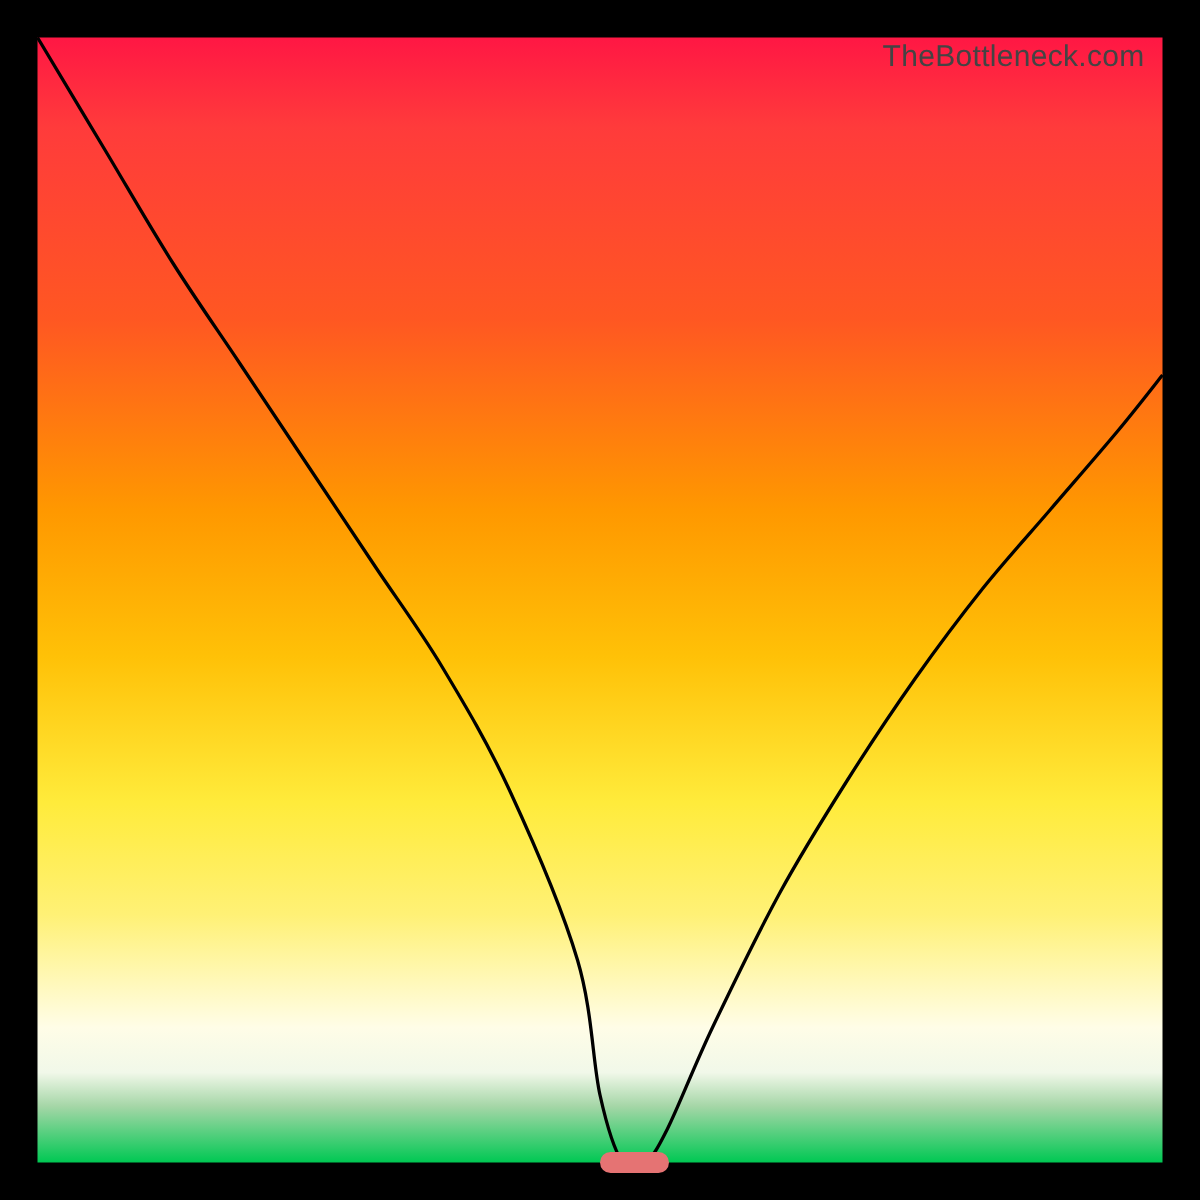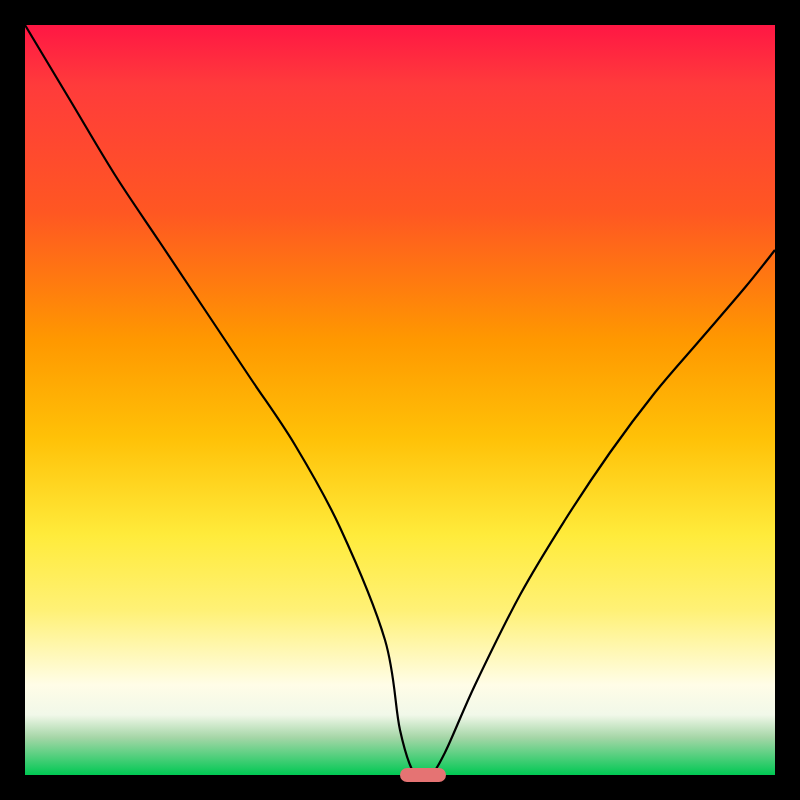--- a/index.html
+++ b/index.html
@@ -77,13 +77,14 @@
 
 <div class="frame">
   <div class="plot-area"></div>
 
   <svg class="curve" viewBox="0 0 750 750">
     <path d="M 0.0 0.0 C 7.5 12.5, 30.0 50.0, 45.0 75.0 C 60.0 100.0, 75.0 126.3, 90.0 150.0 C 105.0 173.8, 120.0 195.0, 135.0 217.5 C 150.0 240.0, 165.0 262.5, 180.0 285.0 C 195.0 307.5, 210.0 330.0, 225.0 352.5 C 240.0 375.0, 255.0 395.0, 270.0 420.0 C 285.0 445.0, 300.0 470.0, 315.0 502.5 C 330.0 535.0, 350.0 581.3, 360.0 615.0 C 370.0 648.8, 370.0 682.5, 375.0 705.0 C 380.0 727.5, 385.0 742.5, 390.0 750.0 C 395.0 757.5, 400.0 753.8, 405.0 750.0 C 410.0 746.3, 412.5 742.5, 420.0 727.5 C 427.5 712.5, 437.5 686.3, 450.0 660.0 C 462.5 633.8, 480.0 597.5, 495.0 570.0 C 510.0 542.5, 525.0 518.8, 540.0 495.0 C 555.0 471.3, 570.0 448.8, 585.0 427.5 C 600.0 406.3, 615.0 386.3, 630.0 367.5 C 645.0 348.8, 660.0 332.5, 675.0 315.0 C 690.0 297.5, 707.5 277.5, 720.0 262.5 C 732.5 247.5, 745.0 231.3, 750.0 225.0"></path>
   </svg>
 
   <div class="marker" style="left: 397.5px; top: 750px; background: rgb(229, 115, 115);"></div>
 
+  <div class="watermark">TheBottleneck.com</div>
 </div>
 
 </body></html>

